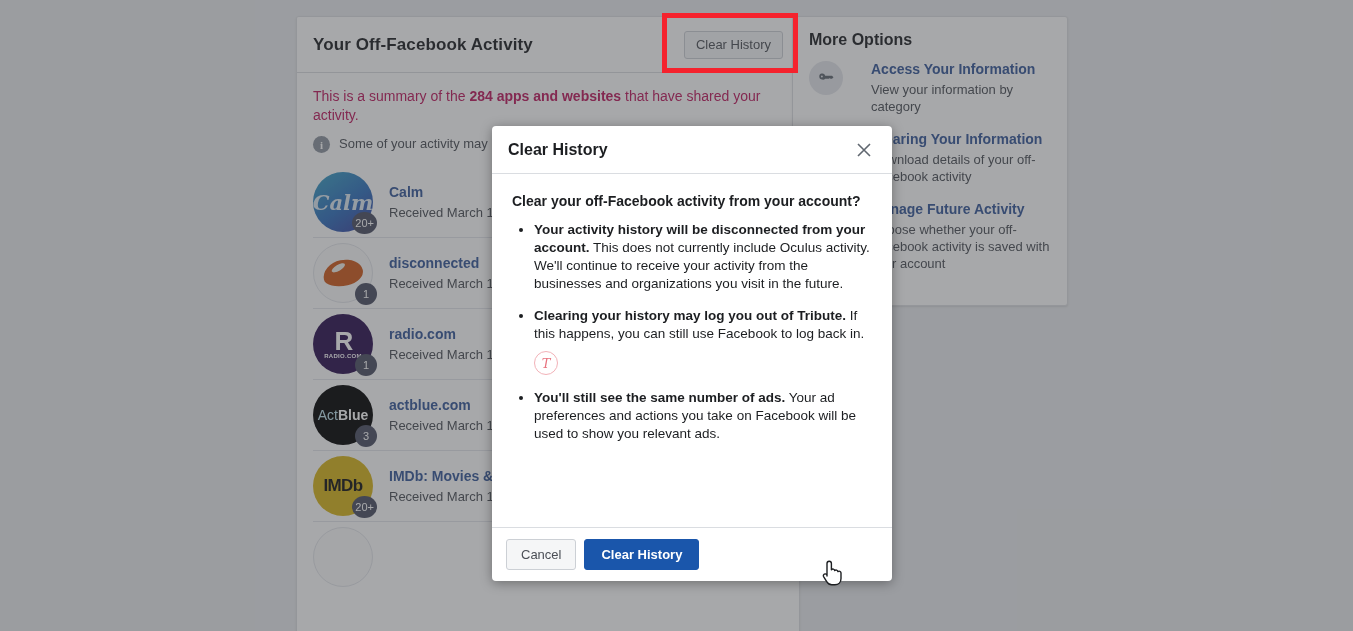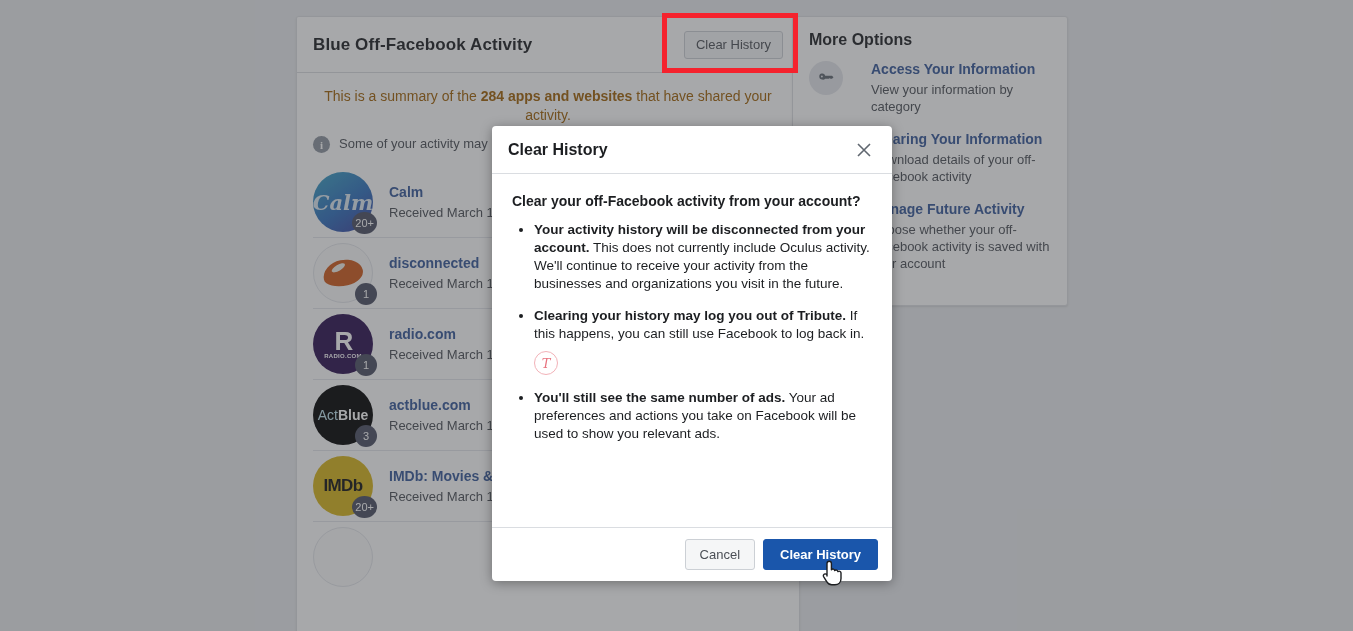--- a/index.html
+++ b/index.html
@@ -64,24 +64,23 @@
     cursor: pointer;
     font-family: "Liberation Sans", sans-serif;
     line-height: 14px;
   }
 
   #activity-body {
     padding: 14px 16px 0 16px;
   }
   #summary-text {
     font-size: 14px;
-    color: #a16207;
+    color: #be185d;
     line-height: 19px;
     margin: 0 0 10px 0;
-    text-align: center;
   }
   #summary-text b { font-weight: bold; }
 
   .note-row {
     display: flex;
     align-items: flex-start;
     gap: 9px;
     margin-bottom: 14px;
   }
   .info-circle {
@@ -266,21 +265,21 @@
     margin-top: 8px;
     font-family: "DejaVu Serif", serif;
     font-style: italic;
     font-size: 13px;
     color: #e8737f;
     line-height: 1;
   }
   #modal-footer {
     height: 54px;
     border-top: 1px solid #dadde1;
-    display:flex; align-items:center; justify-content:flex-end;
+    display:flex; align-items:center; justify-content:flex-start;
     gap: 8px;
     padding: 0 14px;
     box-sizing: border-box;
     flex: none;
   }
   .btn-secondary {
     font-size: 13px; color:#4b4f56;
     background:#f5f6f7; border:1px solid #ccd0d5; border-radius:3px;
     padding: 7px 14px; cursor:pointer;
     font-family:"Liberation Sans", sans-serif;
@@ -301,21 +300,21 @@
   }
 </style>
 </head>
 <body>
 
 <div id="page">
 
   <div id="activity-card" class="card">
 
     <div id="activity-header">
-      <div id="activity-title">Blue Off-Facebook Activity</div>
+      <div id="activity-title">Your Off-Facebook Activity</div>
       <button class="ghost-btn">Clear History</button>
     </div>
 
     <div id="activity-body">
       <p id="summary-text">
         <span>This is a summary of the </span><b>284 apps and websites</b><span> that have shared your activity.</span>
       </p>
       <div class="note-row">
         <div class="info-circle">i</div>
         <div class="note-text">Some of your activity may not</div>

